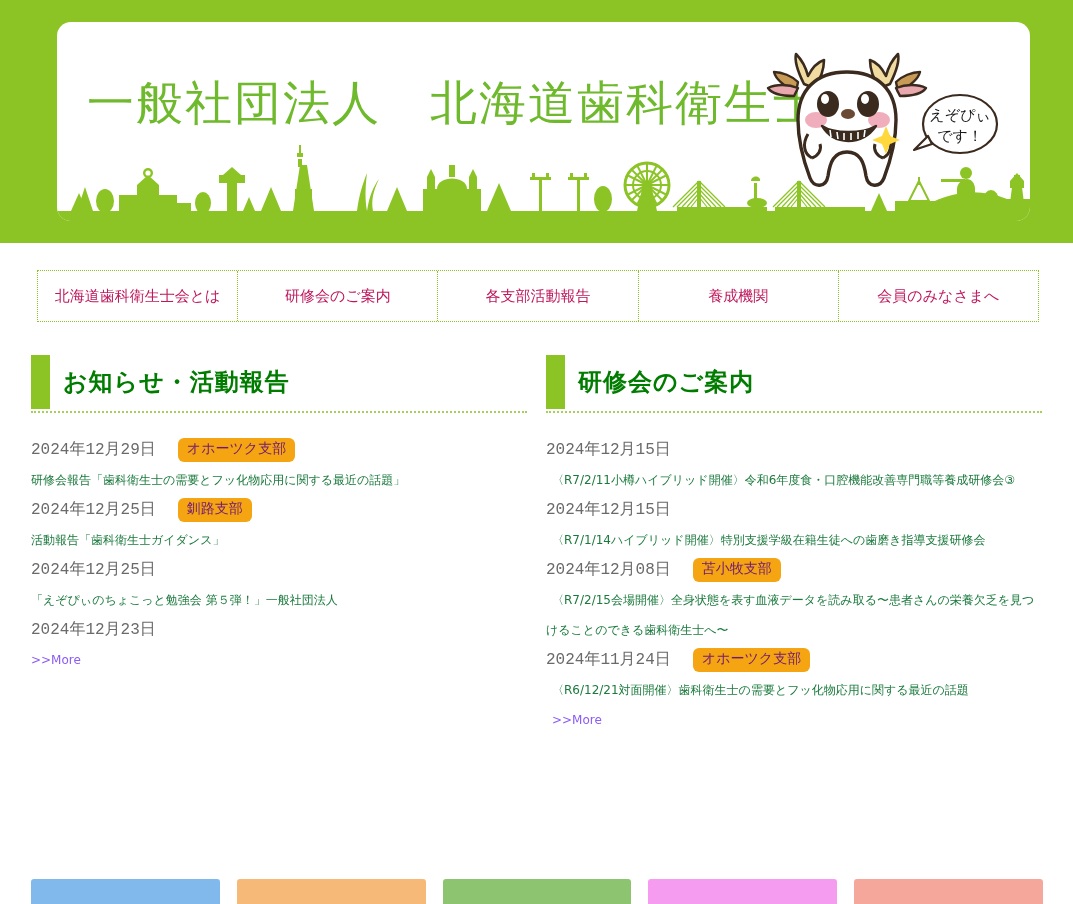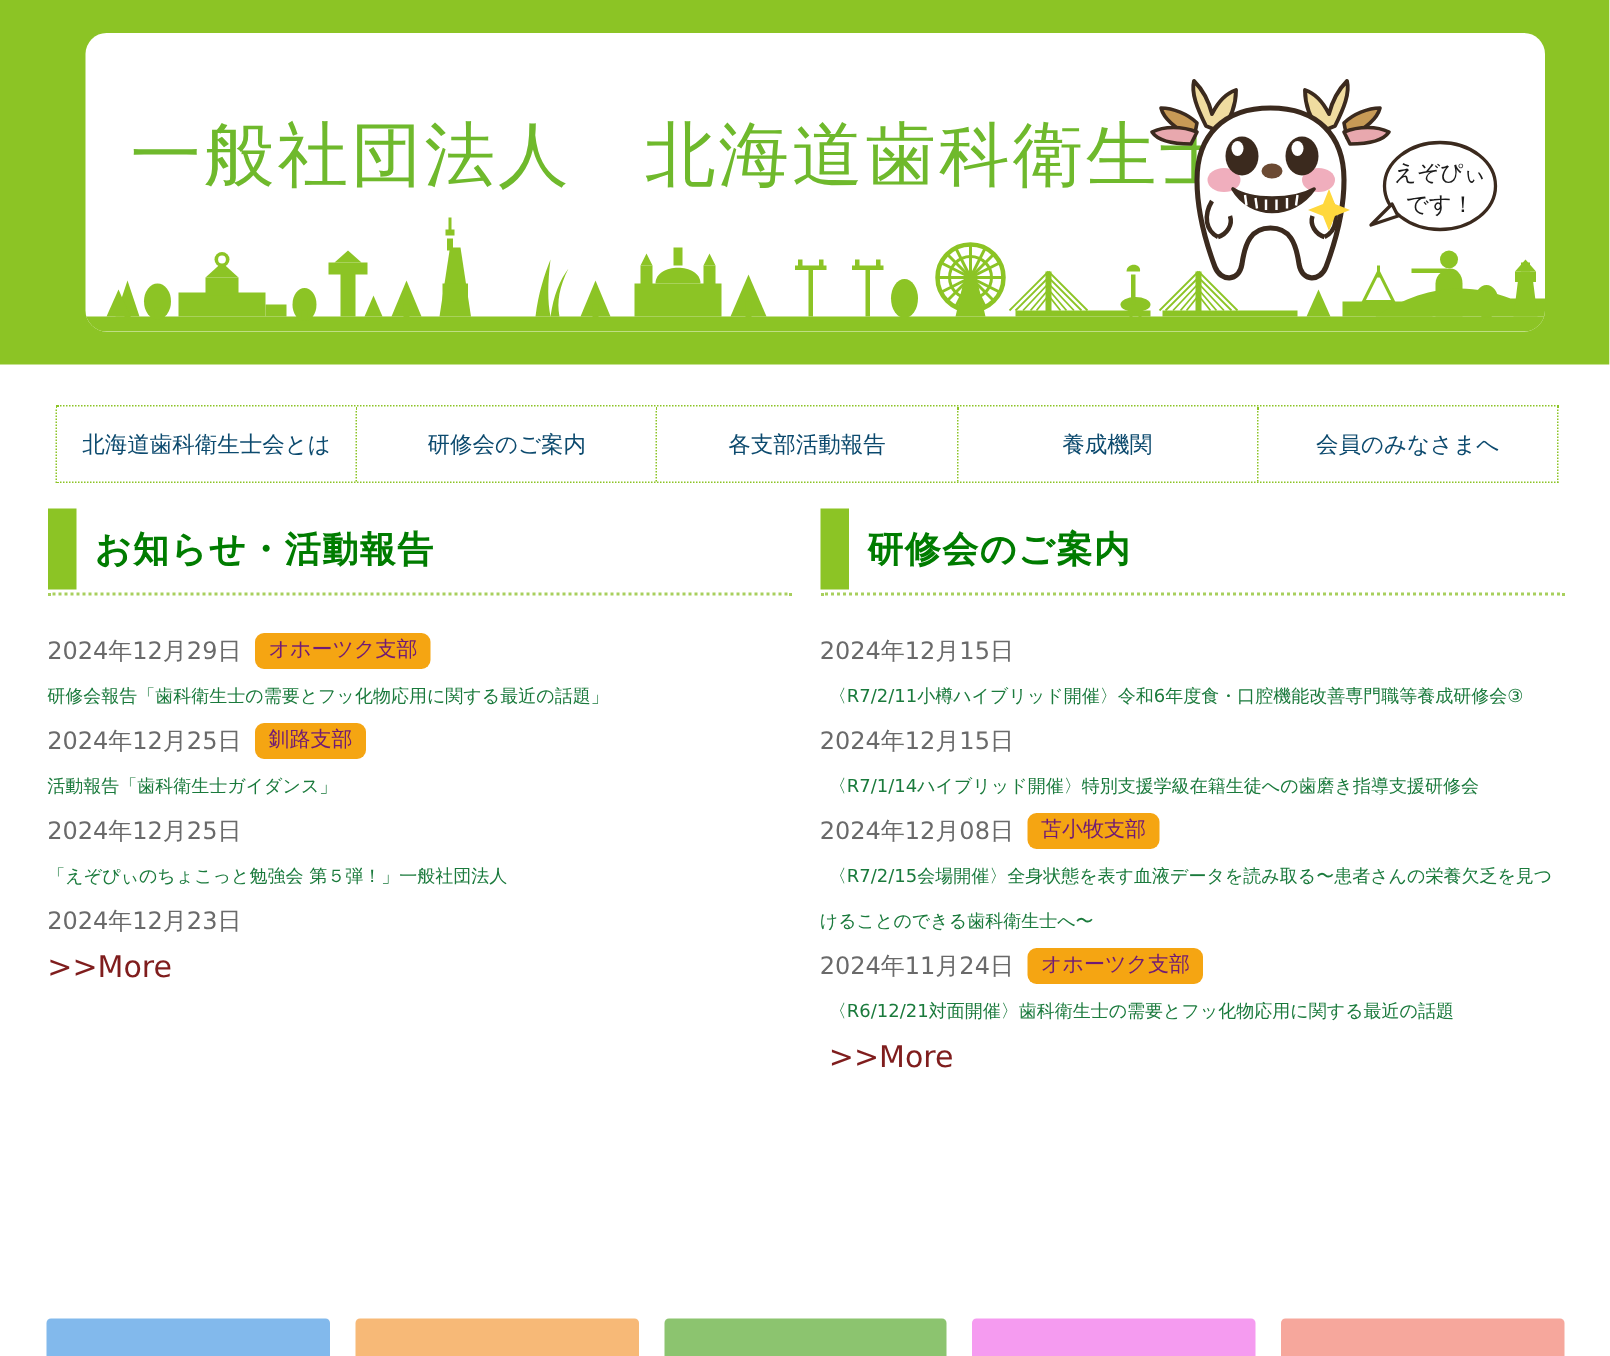--- a/index.html
+++ b/index.html
@@ -55,35 +55,34 @@
     display: flex;
     border: 1px dotted #8cc425;
     background: #ffffff;
   }
   .nav-item {
     flex: 1 1 0;
     display: flex;
     align-items: center;
     justify-content: center;
     font-size: 15px;
-    color: #0c4a6e;
+    color: #be185d;
     border-right: 1px dotted #8cc425;
     cursor: pointer;
     white-space: nowrap;
   }
   .nav-item:last-child { border-right: none; }
 
   
   .main {
     position: absolute;
-    left: 31px; top: 337px;
+    left: 31px; top: 353px;
     width: 1012px;
     display: flex;
     gap: 19px;
-    justify-content: center;
   }
   .col { width: 496px; }
 
   .sec-head {
     position: relative;
     height: 60px;
     border-bottom: 2px dotted #a8cf5d;
     display: flex;
     align-items: center;
   }
@@ -100,23 +99,24 @@
     font-weight: bold;
     color: #007c00;
     letter-spacing: 1px;
   }
 
   .list { margin-top: 22px; }
   .entry { margin-bottom: 0; }
   .entry-meta {
     display: flex;
     align-items: center;
-    gap: 9px;
+    gap: 22px;
     line-height: 30px;
     min-height: 30px;
+    font-family: Liberation Mono, monospace;
   }
   .entry-date {
     font-size: 16px;
     color: #6a6a6a;
     white-space: nowrap;
   }
   .badge {
     display: inline-block;
     background: #f5a512;
     color: #701a75;
@@ -130,22 +130,22 @@
     display: block;
     font-size: 12px;
     color: #1a7a3c;
     line-height: 30px;
     text-decoration: none;
     cursor: pointer;
   }
   .col-right .entry-title { text-indent: 6px; }
   .more {
     display: inline-block;
-    font-size: 20px;
-    color: #7f1d1d;
+    font-size: 12px;
+    color: #8b5cf6;
     line-height: 30px;
     text-decoration: none;
     cursor: pointer;
   }
   .col-right .more { margin-left: 6px; }
 
   
   .tiles {
     position: absolute;
     left: 31px; top: 879px;

